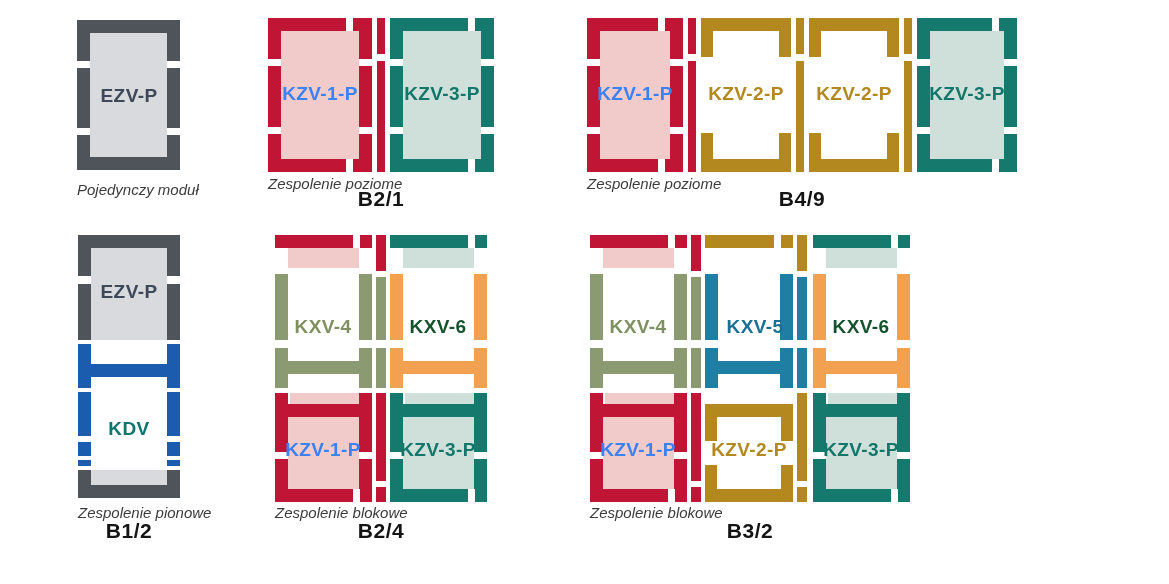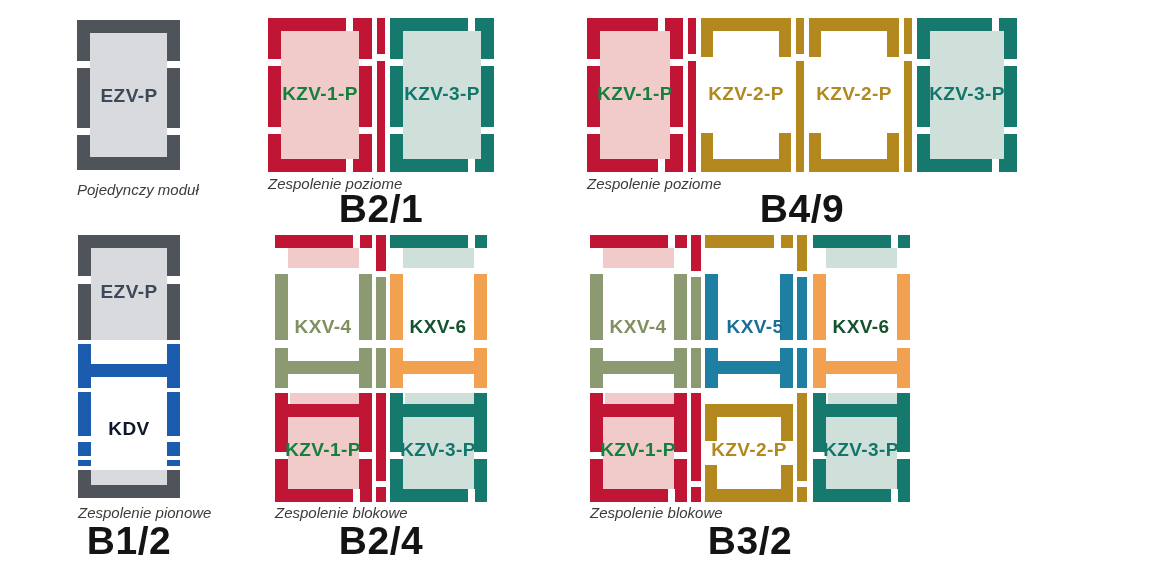--- a/index.html
+++ b/index.html
@@ -16,29 +16,29 @@
   .c-olive{fill:#8c9a72}
   .c-orange{fill:#f2a150}
   .c-steel{fill:#1e7fa2}
   .c-blue{fill:#1c5cae}
   .c-gray{fill:#4f545a}.c-grayf{fill:#d8dade}
   
   .mod-label{
     position:absolute;transform:translate(-50%,-50%);
     font-weight:bold;font-size:19px;letter-spacing:.4px;white-space:nowrap;
   }
-  .t-red{color:#15803d}.t-teal{color:#13766b}.t-gold{color:#b3891f}
+  .t-red{color:#3b82f6}.t-teal{color:#13766b}.t-gold{color:#b3891f}
   .t-olive{color:#7f9160}.t-orange{color:#14532d}.t-steel{color:#1b6f94}
-  .t-blue{color:#0f172a}.t-slate{color:#3d4859}
+  .t-blue{color:#0f766e}.t-slate{color:#3d4859}
   .caption{
     position:absolute;font-style:italic;font-size:15px;color:#3b3b3b;white-space:nowrap;
   }
   .title{
     position:absolute;transform:translateX(-50%);
-    font-weight:bold;font-size:39px;color:#141414;letter-spacing:.5px;white-space:nowrap;
+    font-weight:bold;font-size:21px;color:#141414;letter-spacing:.5px;white-space:nowrap;
   }
 </style>
 </head>
 <body>
 
 <div class="stage">
 
 <svg width="1169" height="584" viewBox="0 0 1169 584">
 
   <g>

